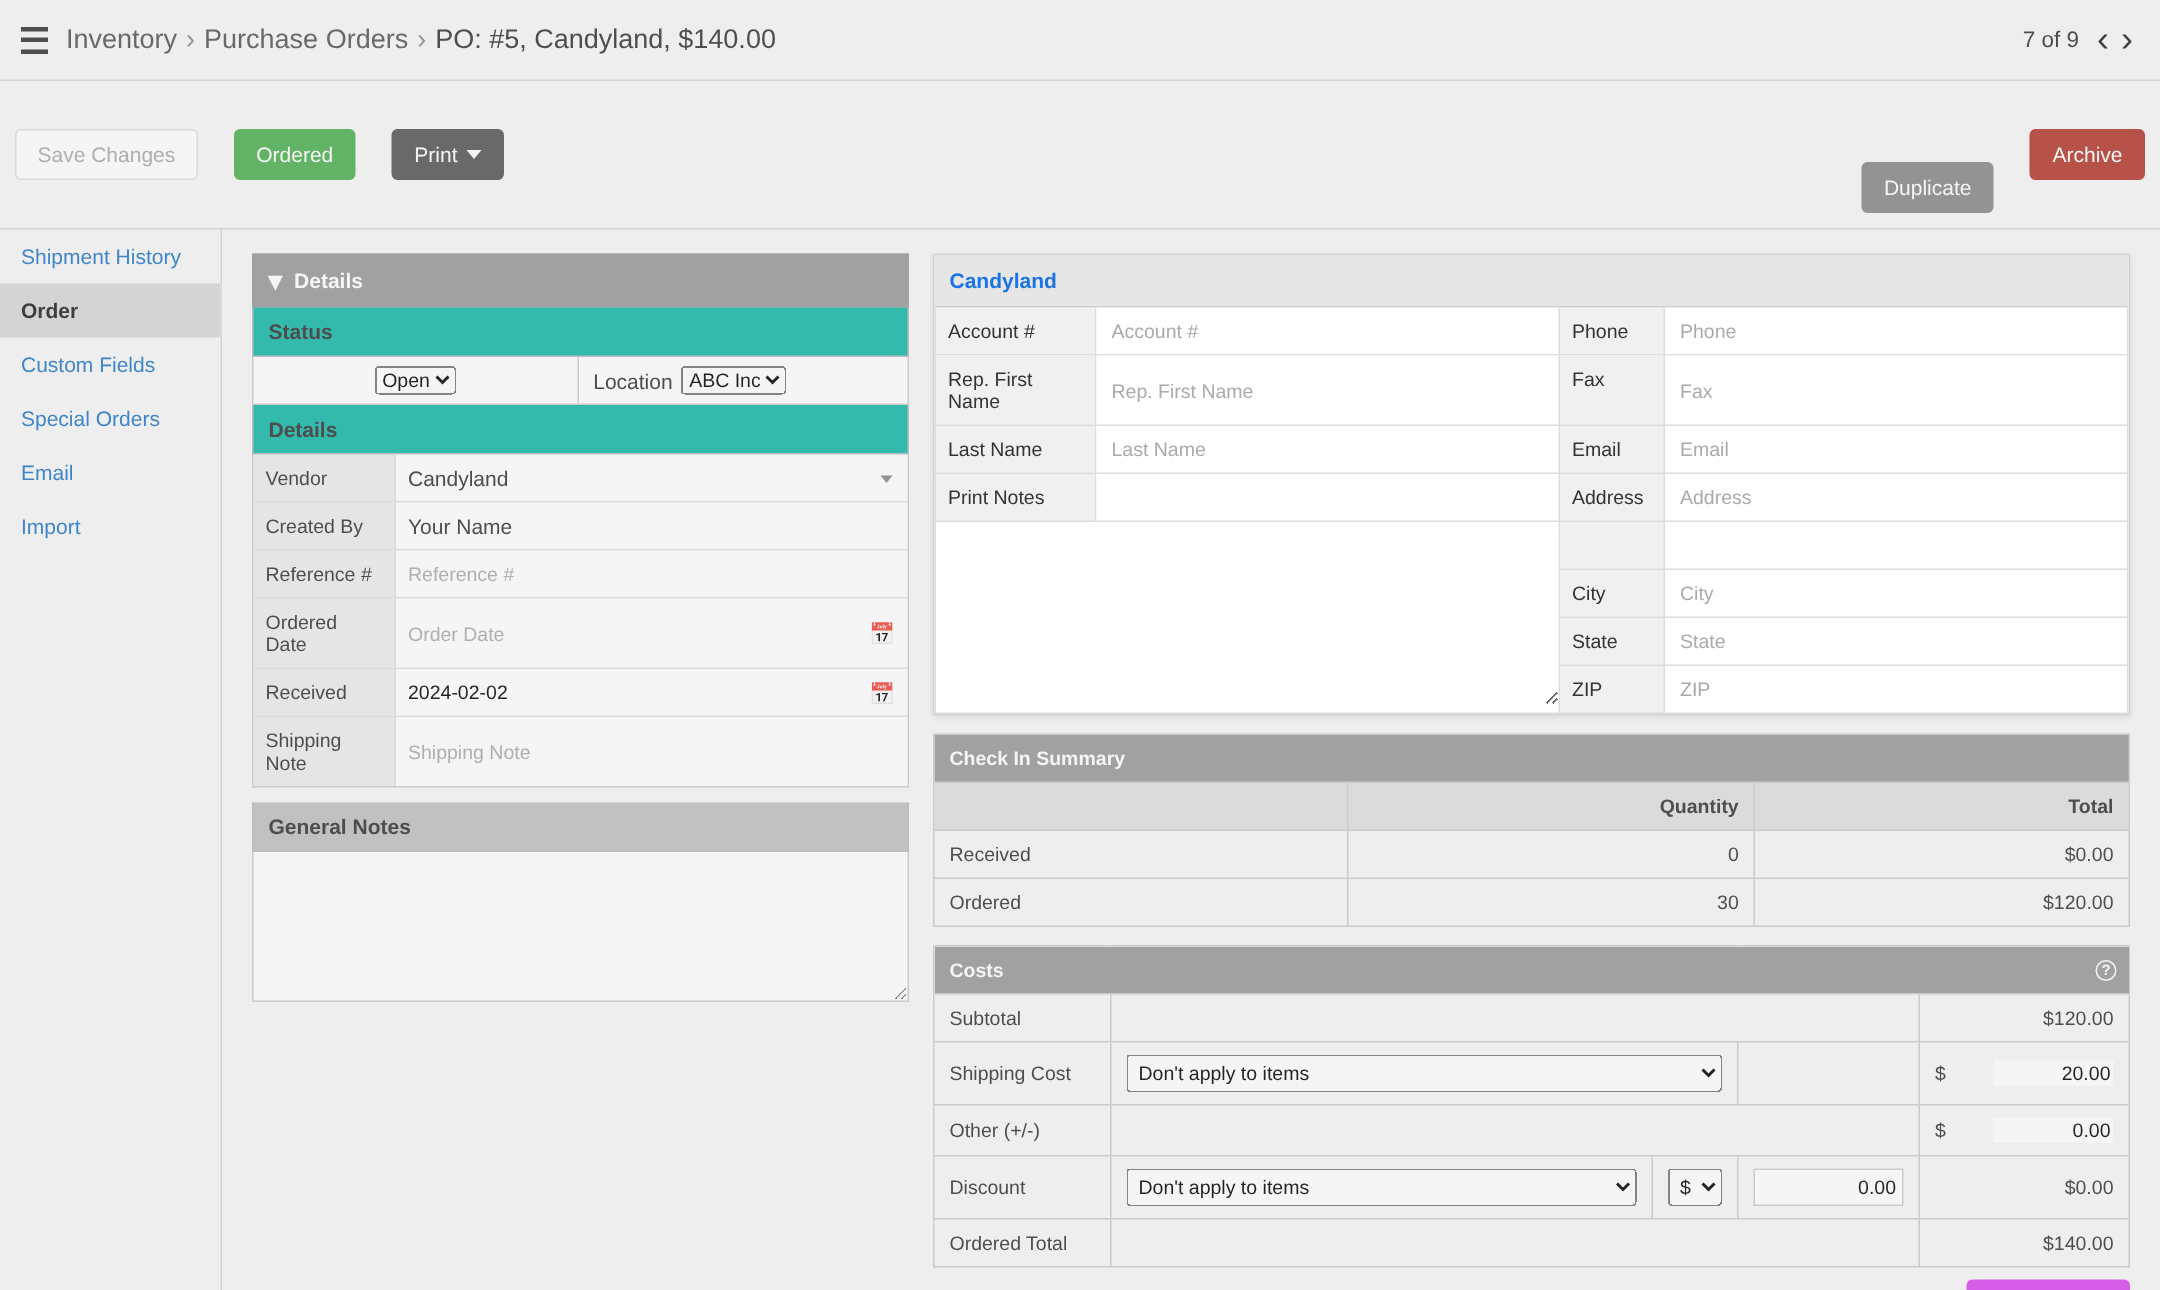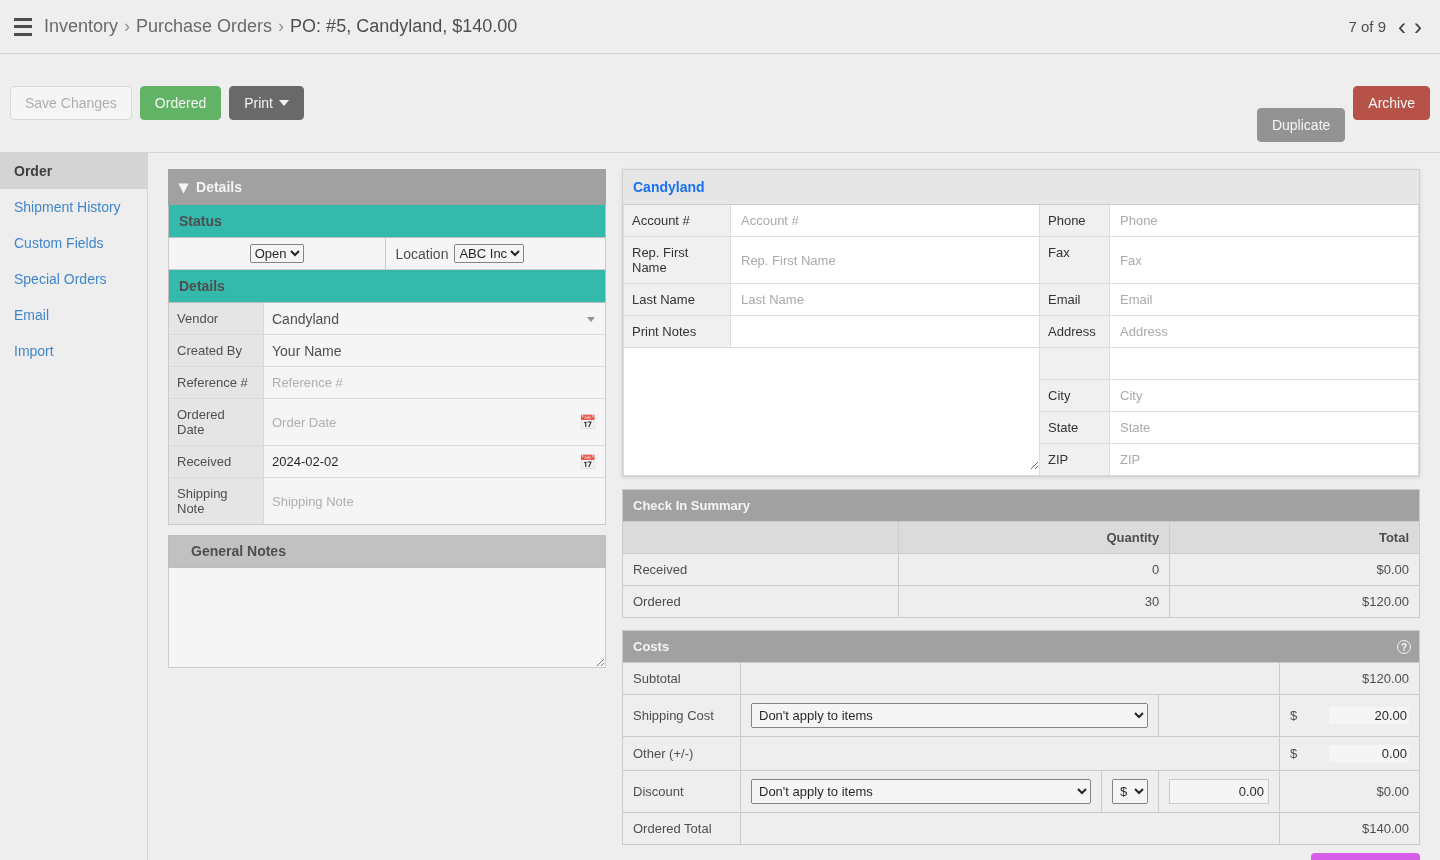--- a/index.html
+++ b/index.html
@@ -11,21 +11,21 @@
   .bc-menu-icon span { display:block; height:3px; background:#333; }
   .breadcrumb { display:flex; align-items:center; font-size:18px; color:#555; }
   .breadcrumb .crumb { color:#555; margin-right:6px; }
   .breadcrumb .chev { color:#888; margin-right:6px; }
   .breadcrumb .active { color:#333; font-weight:400; }
   .pager { margin-left:auto; display:flex; align-items:center; color:#333; font-size:15px; }
   .pager-text { margin-right:8px; }
   .pager-btn { font-size:24px; color:#222; padding:0 4px; cursor:pointer; user-select:none; }
 
   
-  .toolbar { display:flex; align-items:center; padding:10px 10px; border-bottom:1px solid #d7d7d7; gap:8px; }
+  .toolbar { display:flex; align-items:center; padding:10px 10px; border-bottom:1px solid #d7d7d7; gap:24px; }
   .btn { border:1px solid #c8c8c8; background:#fff; color:#555; padding:8px 14px; border-radius:4px; cursor:pointer; font-size:14px; display:inline-flex; align-items:center; gap:6px; }
   .btn.disabled { background:#fff; color:#aaa; border-color:#ddd; cursor:default; }
   .btn.green { background:#4CAF50; border-color:#4CAF50; color:#fff; }
   .btn.dark  { background:#555; border-color:#555; color:#fff; }
   .btn.grey  { background:#888; border-color:#888; color:#fff;margin-top:44px; }
   .btn.red   { background:#b4392e; border-color:#b4392e; color:#fff; }
   .btn .tri-down { width:0; height:0; border-left:5px solid transparent; border-right:5px solid transparent; border-top:6px solid currentColor; }
 
   
   .body-wrap { display:flex; min-height:calc(860px - 54px - 56px); }
@@ -48,21 +48,21 @@
 
   .kv-grid { border:1px solid #ccc; border-top:none; }
   .kv-row { display:flex; border-top:1px solid #e0e0e0; }
   .kv-row:first-child { border-top:none; }
   .kv-key { width:95px; padding:8px 8px; background:#ececec; border-right:1px solid #ddd; font-size:13px; }
   .kv-val { flex:1; padding:6px 8px; background:#fff; display:flex; align-items:center; position:relative; }
   .kv-val input[type=text] { width:100%; border:none; outline:none; font-size:13px; padding:2px 0; }
   .kv-val.select::after { content:""; position:absolute; right:10px; top:50%; margin-top:-2px; width:0; height:0; border-left:4px solid transparent; border-right:4px solid transparent; border-top:5px solid #888; }
   .cal-icon { margin-left:auto; font-size:14px; color:#777; }
 
-  .notes-header { background:#c0c0c0; color:#333; font-weight:600; padding:8px 22px; border:1px solid #bbb; border-top:none; }
+  .notes-header { background:#c0c0c0; color:#333; font-weight:600; padding:8px 10px; border:1px solid #bbb; border-top:none; }
   .notes-box { border:1px solid #ccc; border-top:none; height:100px; background:#fff; resize:both; overflow:auto; width:100%; font-family:inherit; font-size:13px; padding:6px; }
 
   
   .vendor-panel { background:#fff; border:1px solid #d0d0d0; box-shadow:0 1px 4px rgba(0,0,0,0.1); }
   .vendor-title { background:#e6e6e6; padding:9px 10px; border-bottom:1px solid #ccc; font-weight:600; color:#1a73e8; }
   .vendor-grid { display:grid; grid-template-columns: 108px 1fr 70px 1fr; }
   .vendor-grid .vg-key { padding:8px 8px; background:#f0f0f0; border:1px solid #ddd; border-left:none; border-top:none; font-size:13px; }
   .vendor-grid .vg-val { padding:4px 8px; background:#fff; border:1px solid #ddd; border-left:none; border-top:none; display:flex; align-items:center; }
   .vendor-grid .vg-val input { width:100%; border:none; outline:none; font-size:13px; }
   .vg-key.first-col { border-left:1px solid #ddd; }
@@ -125,22 +125,22 @@
       <span>Print</span>
       <span class="tri-down"></span>
     </button>
   <div style="flex:1"></div>
   <button class="btn grey">Duplicate</button>
   <button class="btn red">Archive</button>
 </div>
 
 <div class="body-wrap">
   <div class="sidebar">
+    <div class="side-item">Shipment History</div>
     <div class="side-item active">Order</div>
-    <div class="side-item">Shipment History</div>
     <div class="side-item">Custom Fields</div>
     <div class="side-item">Special Orders</div>
     <div class="side-item">Email</div>
     <div class="side-item">Import</div>
   </div>
 
   <div class="content">
     <div class="two-col">
 
       <div>

